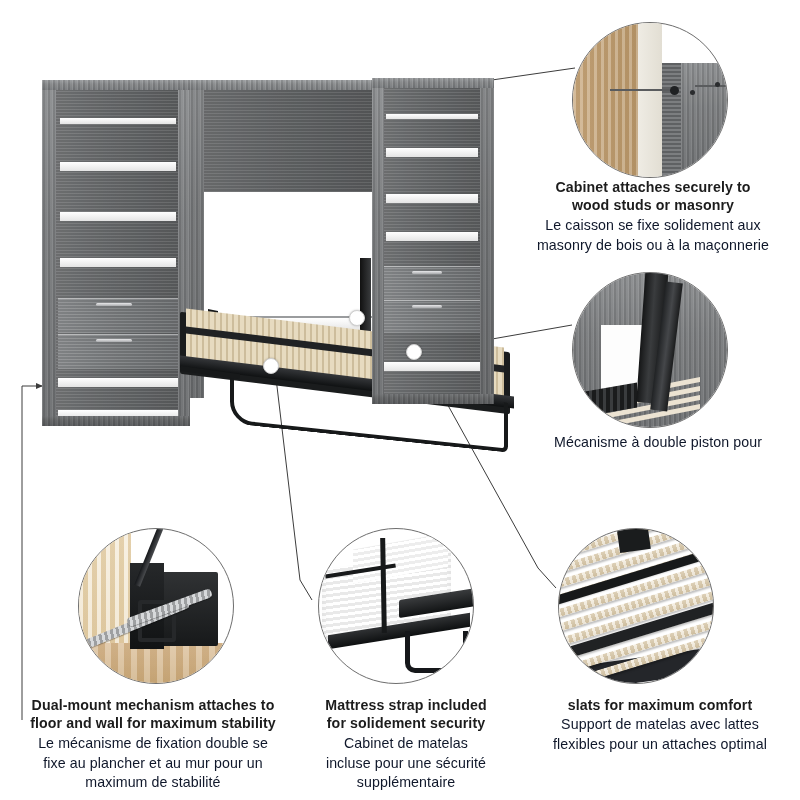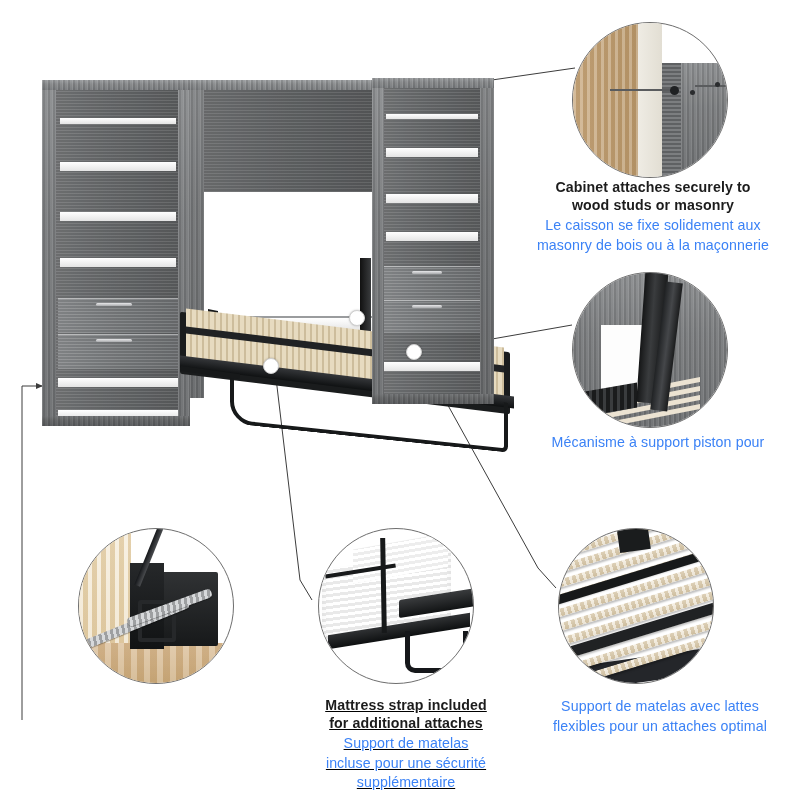--- a/index.html
+++ b/index.html
@@ -3,21 +3,21 @@
 <meta charset="utf-8">
 <style>
   html,body{margin:0;padding:0;background:#fff;}
   body{width:800px;height:800px;position:relative;overflow:hidden;
        font-family:"Liberation Sans",sans-serif;-webkit-font-smoothing:antialiased;}
   .stage{position:absolute;inset:0;}
 
   
   .caption{position:absolute;text-align:center;}
   .caption .en{font-size:14.2px;font-weight:700;color:#1c1c1c;line-height:1.30;letter-spacing:.1px;}
-  .caption .fr{font-size:14.2px;font-weight:400;color:#3b82f6;line-height:1.32;letter-spacing:.1px;margin-top:1px;}
+  .caption .fr{font-size:14.2px;font-weight:400;color:#0f172a;line-height:1.32;letter-spacing:.1px;margin-top:1px;}
 
   
   .circle{position:absolute;border-radius:50%;overflow:hidden;
           border:1px solid #6e6e6e;box-sizing:border-box;background:#fff;}
   .circle .inner{position:absolute;inset:0;}
 
   
   .graywood{
     background:
       repeating-linear-gradient(90deg,rgba(255,255,255,.12) 0px,rgba(255,255,255,.12) 1px,rgba(0,0,0,.07) 1px,rgba(0,0,0,.07) 3px,rgba(255,255,255,.05) 3px,rgba(255,255,255,.05) 5px),
@@ -283,30 +283,38 @@
   </div>
 
   <div class="caption" style="left:510px;top:178px;width:286px;">
     <div class="en">Cabinet attaches securely to</div>
     <div class="en">wood studs or masonry</div>
     <div class="fr">Le caisson se fixe solidement aux</div>
     <div class="fr">masonry de bois ou à la maçonnerie</div>
   </div>
 
   <div class="caption" style="left:520px;top:432px;width:276px;">
-    <div class="fr">Mécanisme à support piston pour</div>
-  </div>
-
-
-  <div class="caption" style="left:298px;top:696px;width:216px;text-decoration:underline;">
+    <div class="fr">Mécanisme à double piston pour</div>
+  </div>
+
+  <div class="caption" style="left:8px;top:696px;width:290px;">
+    <div class="en">Dual-mount mechanism attaches to</div>
+    <div class="en">floor and wall for maximum stability</div>
+    <div class="fr">Le mécanisme de fixation double se</div>
+    <div class="fr">fixe au plancher et au mur pour un</div>
+    <div class="fr">maximum de stabilité</div>
+  </div>
+
+  <div class="caption" style="left:298px;top:696px;width:216px;">
     <div class="en">Mattress strap included</div>
-    <div class="en">for additional attaches</div>
-    <div class="fr">Support de matelas</div>
+    <div class="en">for solidement security</div>
+    <div class="fr">Cabinet de matelas</div>
     <div class="fr">incluse pour une sécurité</div>
     <div class="fr">supplémentaire</div>
   </div>
 
   <div class="caption" style="left:524px;top:696px;width:272px;">
+    <div class="en">slats for maximum comfort</div>
     <div class="fr">Support de matelas avec lattes</div>
     <div class="fr">flexibles pour un attaches optimal</div>
   </div>
 
 </div>
 
 </body></html>

